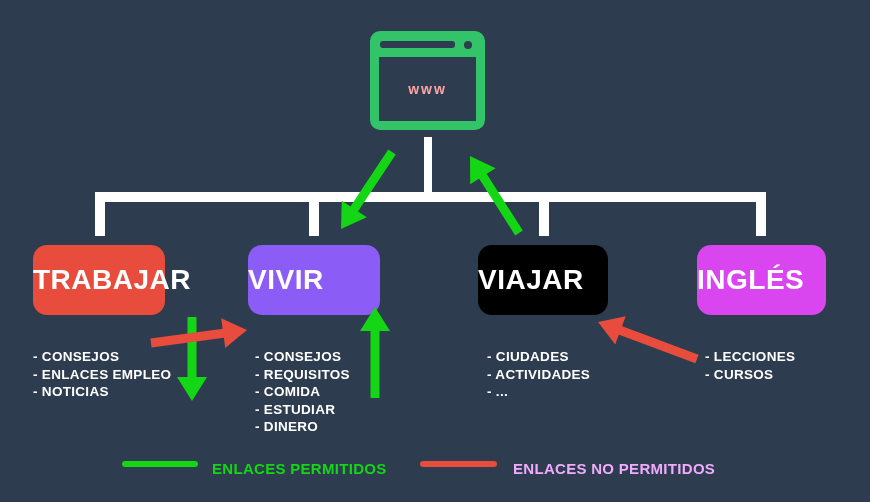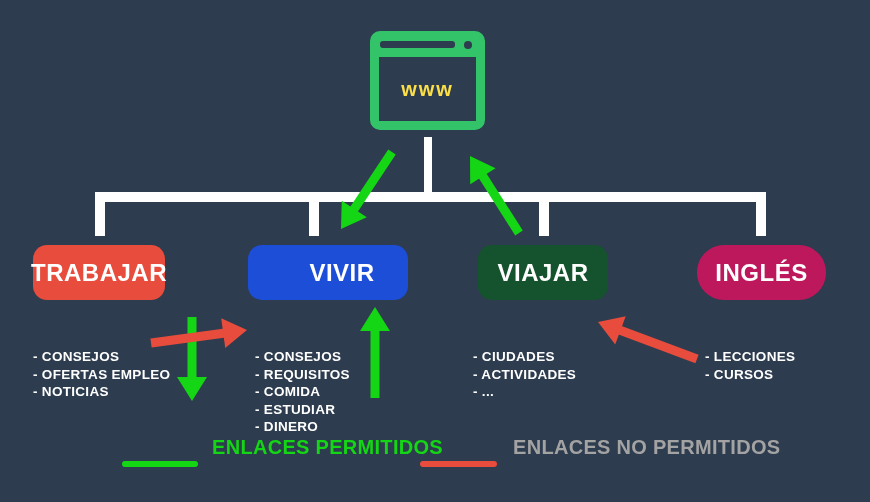--- a/index.html
+++ b/index.html
@@ -33,51 +33,51 @@
   }
   #browser-dot{
     position:absolute;left:85px;top:1px;width:8px;height:8px;
     border-radius:50%;background:#2d3c4e;
   }
   #browser-body{
     position:absolute;left:0;right:0;top:17px;bottom:0;background:#2d3c4e;
     display:flex;align-items:center;justify-content:center;
   }
   #www-label{
-    color:#fde047;font-size:20px;font-weight:600;letter-spacing:2px;
+    color:#fca5a5;font-size:14px;font-weight:600;letter-spacing:2px;
   }
   
   .cat-box{
-    position:absolute;top:245px;height:55px;border-radius:14px;
-    display:flex;align-items:center;justify-content:center;
-    color:#fff;font-size:24px;font-weight:bold;letter-spacing:.5px;
+    position:absolute;top:245px;height:70px;border-radius:14px;
+    display:flex;align-items:center;
+    color:#fff;font-size:28px;font-weight:bold;letter-spacing:.5px;
   }
   #box-0{left:33px;width:132px;}
   #box-1{left:248px;width:132px;}
   #box-2{left:478px;width:130px;}
   #box-3{left:697px;width:129px;}
   
   .cat-list{
     position:absolute;top:317px;color:#fff;
     font-size:13.5px;font-weight:bold;line-height:17.5px;letter-spacing:.3px;
     white-space:nowrap;
     margin-top:31px;
   }
   #list-0{left:33px;}
   #list-1{left:255px;}
-  #list-2{left:473px;}
+  #list-2{left:487px;}
   #list-3{left:705px;}
   
   #arrow-layer{position:absolute;left:0;top:0;z-index:10;pointer-events:none;}
   
   .legend-line{position:absolute;top:461px;height:6px;border-radius:3px;}
   #legend-line-allowed{left:122px;width:76px;}
   #legend-line-notallowed{left:420px;width:77px;}
   .legend-label{
-    position:absolute;top:436px;font-size:20px;font-weight:bold;letter-spacing:.3px;
+    position:absolute;top:460px;font-size:15px;font-weight:bold;letter-spacing:.3px;
     white-space:nowrap;
   }
   #legend-label-allowed{left:212px;}
   #legend-label-notallowed{left:513px;}
 </style>
 </head>
 <body>
 
 <div id="stage">
 
@@ -94,33 +94,33 @@
       <div id="browser-dot"></div>
     </div>
     <div id="browser-body">
       <span id="www-label">www</span>
     </div>
   </div>
 
   <div class="cat-box" id="box-0" style="background-color: rgb(231, 76, 60);">
     <span>TRABAJAR</span>
   </div>
-  <div class="cat-box" id="box-1" style="background-color: #1d4ed8; padding-left: 28px;">
+  <div class="cat-box" id="box-1" style="background-color: #8b5cf6;">
     <span>VIVIR</span>
   </div>
-  <div class="cat-box" id="box-2" style="background-color: #14532d;">
+  <div class="cat-box" id="box-2" style="background-color: #000000;">
     <span>VIAJAR</span>
   </div>
-  <div class="cat-box" id="box-3" style="background-color: #be185d; border-radius: 27px;">
+  <div class="cat-box" id="box-3" style="background-color: #d946ef;">
     <span>INGLÉS</span>
   </div>
 
   <div class="cat-list" id="list-0">
     <div>- CONSEJOS</div>
-    <div>- OFERTAS EMPLEO</div>
+    <div>- ENLACES EMPLEO</div>
     <div>- NOTICIAS</div>
   </div>
   <div class="cat-list" id="list-1">
     <div>- CONSEJOS</div>
     <div>- REQUISITOS</div>
     <div>- COMIDA</div>
     <div>- ESTUDIAR</div>
     <div>- DINERO</div>
   </div>
   <div class="cat-list" id="list-2">
@@ -144,15 +144,15 @@
       <polygon points="375,307 390,331 360,331" fill="#14d614"></polygon>
       <line x1="151" y1="343" x2="227.1808926407944" y2="332.6838374548924" stroke="#e74c3c" stroke-width="9"></line>
       <polygon points="247,330 225.22994926012262,348.08493546527507 221.204193077784,318.3562744264667" fill="#e74c3c"></polygon>
       <line x1="697" y1="359" x2="616.7343488840955" y2="329.00172635062154" stroke="#e74c3c" stroke-width="9"></line>
       <polygon points="598,322 625.7325134238808,316.35130995767423 615.2299238979485,344.4528332838175" fill="#e74c3c"></polygon>
     </svg>
 
   <div class="legend-line" id="legend-line-allowed" style="background-color: rgb(20, 214, 20);"></div>
   <div class="legend-label" id="legend-label-allowed" style="color: rgb(20, 214, 20);">ENLACES PERMITIDOS</div>
   <div class="legend-line" id="legend-line-notallowed" style="background-color: rgb(231, 76, 60);"></div>
-  <div class="legend-label" id="legend-label-notallowed" style="color: #a3a3a3;">ENLACES NO PERMITIDOS</div>
+  <div class="legend-label" id="legend-label-notallowed" style="color: #f0abfc;">ENLACES NO PERMITIDOS</div>
 
 </div>
 
 </body></html>

